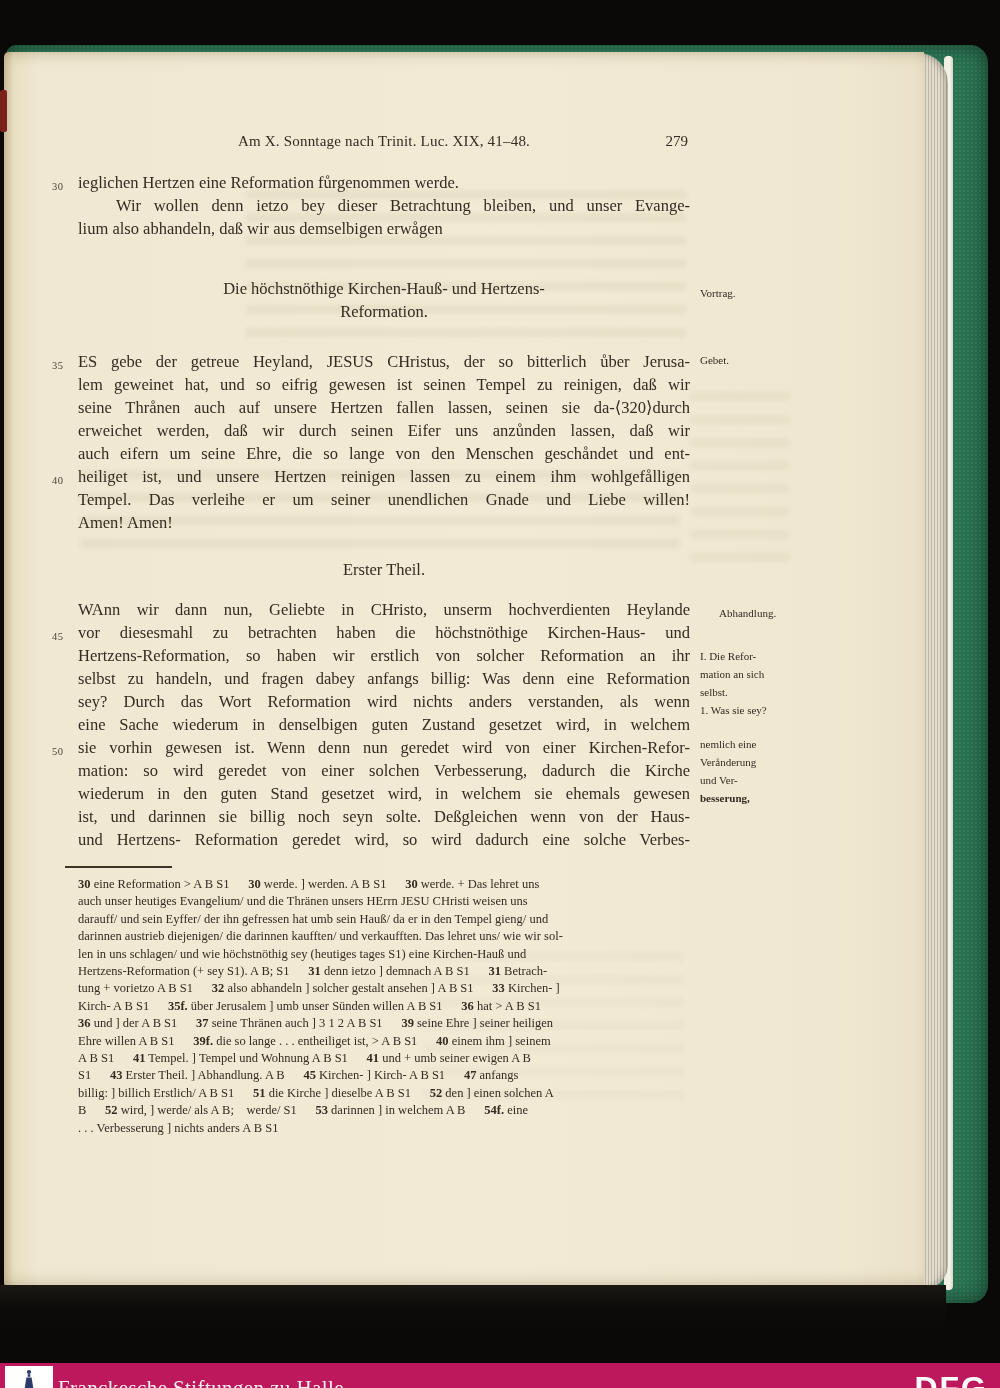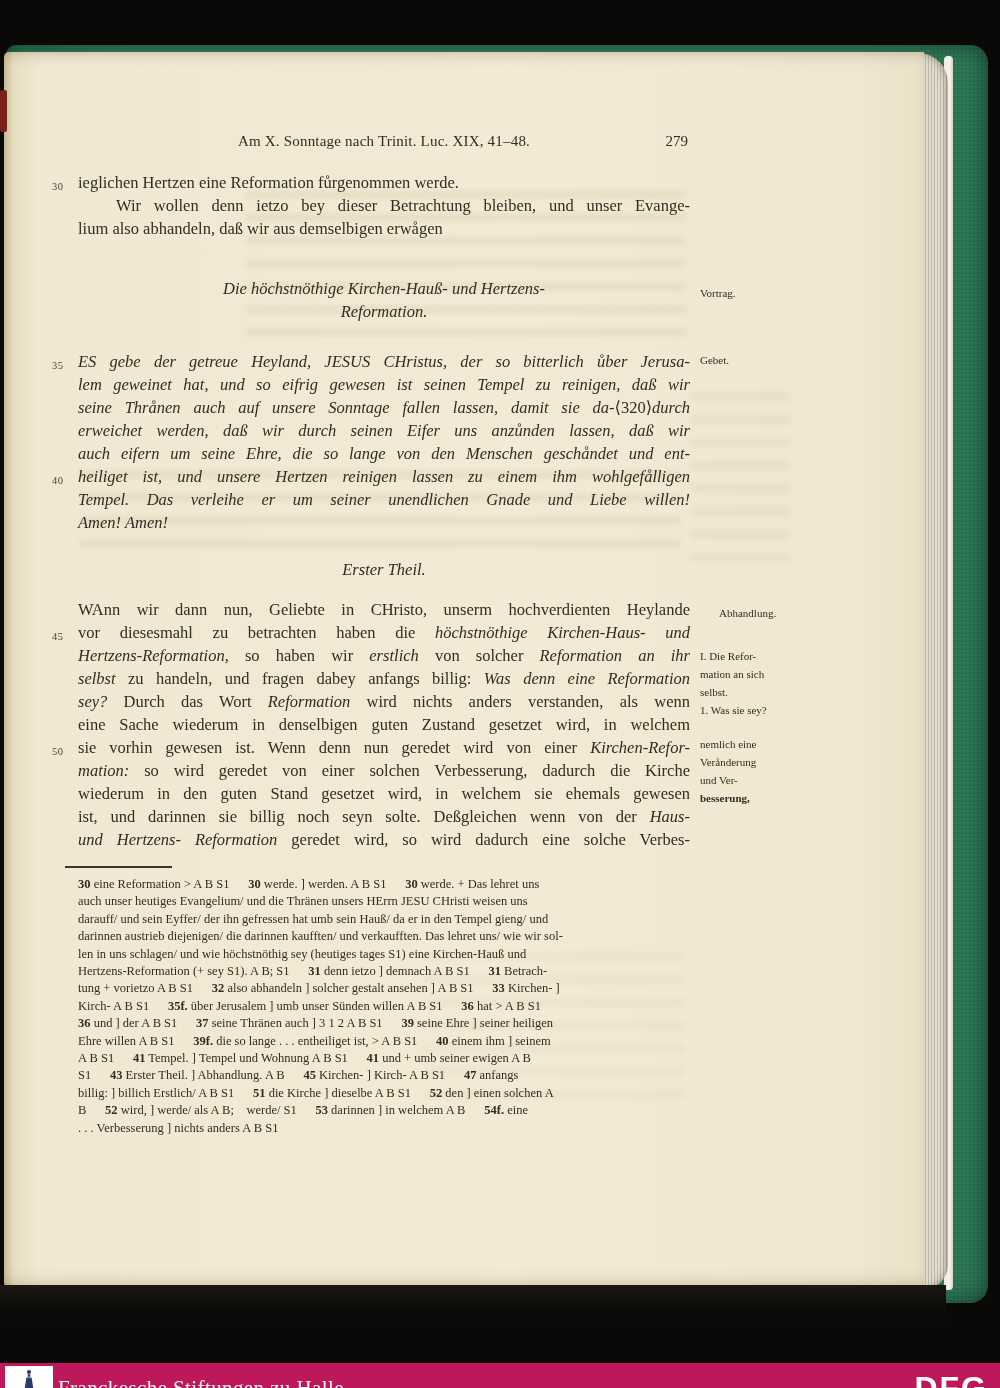--- a/index.html
+++ b/index.html
@@ -57,21 +57,21 @@
   .ph-title{position:absolute;left:0;right:0;text-align:center;letter-spacing:.2px;}
   .ph-num{position:absolute;right:2px;top:0;}
   #text-area{position:absolute;left:74px;top:0;width:612px;}
   .tblock{position:absolute;left:0;width:100%;}
   .line{
     position:relative;font-size:16.5px;line-height:23px;
     text-align:justify;text-align-last:justify;
   }
   .line.c{text-align:center;text-align-last:center;}
   .line.end{text-align-last:left;}
-  .s-i{font-style:italic;}
+  .s-i{}
   .s-b{font-weight:bold;}
   .s-r{font-style:normal;}
   .lnum{
     position:absolute;left:-26px;top:4px;font-size:10.5px;color:#4a4334;
     font-style:normal;letter-spacing:.4px;
   }
   .tblock.app .line{font-size:12.5px;line-height:17.4px;text-align:left;text-align-last:left;}
   .app-rule{position:absolute;left:61px;top:814px;width:107px;height:1.5px;background:#3c3527;}
   .mnote{position:absolute;left:696px;font-size:11px;line-height:16px;white-space:nowrap;}
   
@@ -122,21 +122,21 @@
           <div class="line" style="text-indent: 38px;"><span class="s-r">Wir wollen denn ietzo bey dieser Betrachtung bleiben, und unser Evange-</span></div>
           <div class="line end"><span class="s-r">lium also abhandeln, daß wir aus demselbigen erwågen</span></div>
         </div>
         <div class="tblock" style="top: 225px;">
           <div class="line c"><span class="s-i">Die höchstnöthige Kirchen-Hauß- und Hertzens-</span></div>
           <div class="line c"><span class="s-i">Reformation.</span></div>
         </div>
         <div class="tblock" style="top: 298px;">
           <div class="line"><span class="lnum">35</span><span class="s-i">ES gebe der getreue Heyland, JESUS CHristus, der so bitterlich ůber Jerusa-</span></div>
           <div class="line"><span class="s-i">lem geweinet hat, und so eifrig gewesen ist seinen Tempel zu reinigen, daß wir</span></div>
-          <div class="line"><span class="s-i">seine Thrånen auch auf unsere Sonntage fallen lassen, damit sie da-</span><span class="s-r">⟨320⟩</span><span class="s-i">durch</span></div>
+          <div class="line"><span class="s-i">seine Thrånen auch auf unsere Hertzen fallen lassen, seinen sie da-</span><span class="s-r">⟨320⟩</span><span class="s-i">durch</span></div>
           <div class="line"><span class="s-i">erweichet werden, daß wir durch seinen Eifer uns anzůnden lassen, daß wir</span></div>
           <div class="line"><span class="s-i">auch eifern um seine Ehre, die so lange von den Menschen geschåndet und ent-</span></div>
           <div class="line"><span class="lnum">40</span><span class="s-i">heiliget ist, und unsere Hertzen reinigen lassen zu einem ihm wohlgefålligen</span></div>
           <div class="line"><span class="s-i">Tempel. Das verleihe er um seiner unendlichen Gnade und Liebe willen!</span></div>
           <div class="line end"><span class="s-i">Amen! Amen!</span></div>
         </div>
         <div class="tblock" style="top: 506px;">
           <div class="line c"><span class="s-i">Erster Theil.</span></div>
         </div>
         <div class="tblock" style="top: 546px;">

